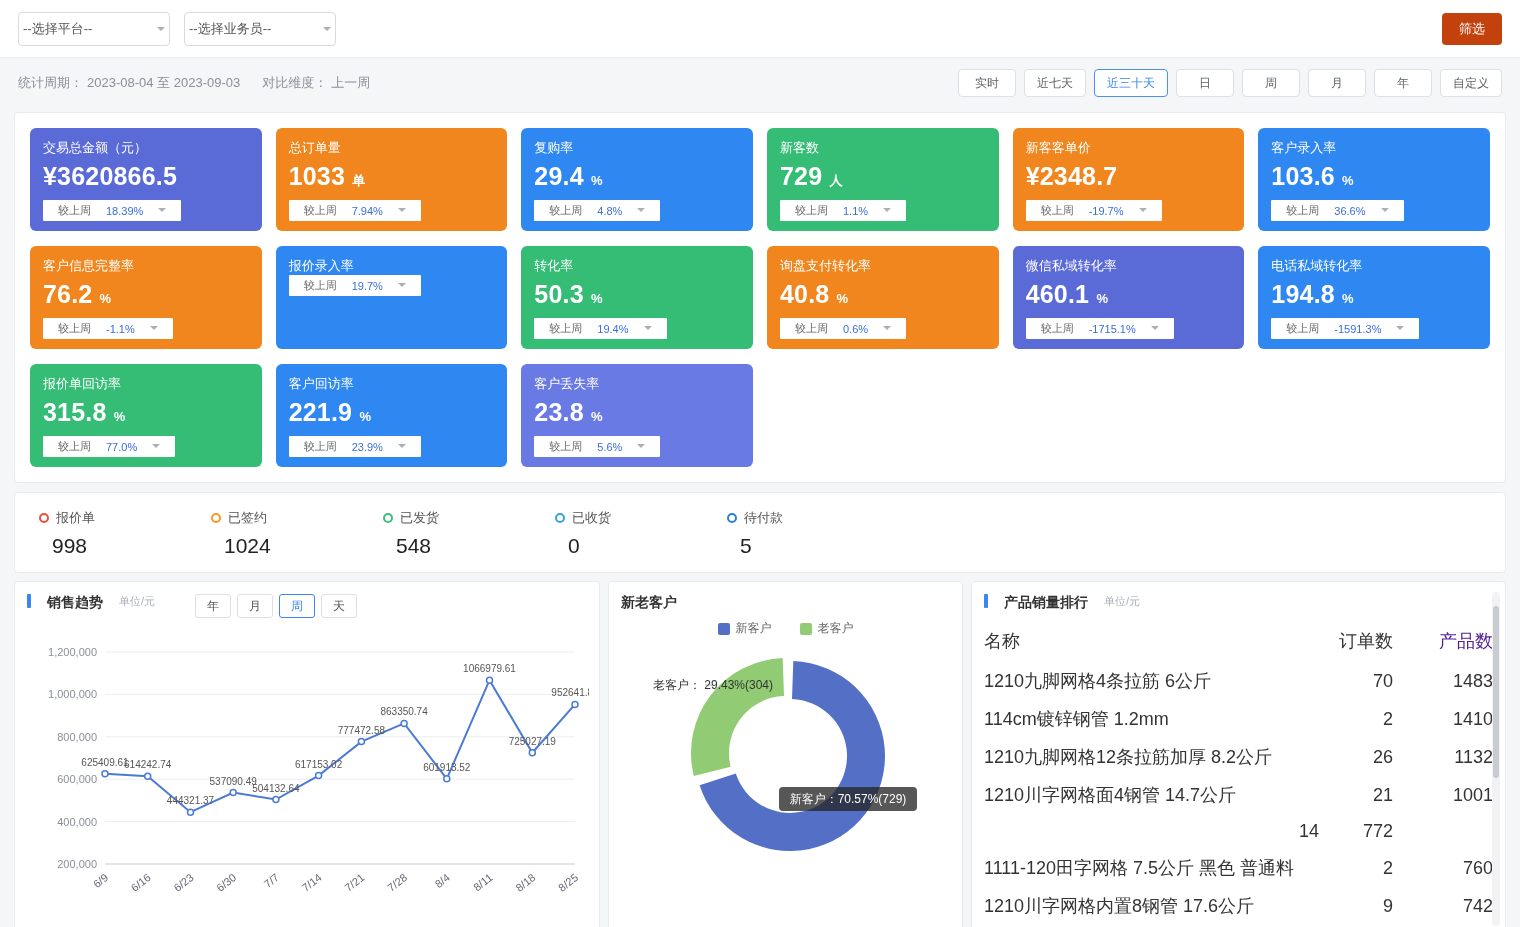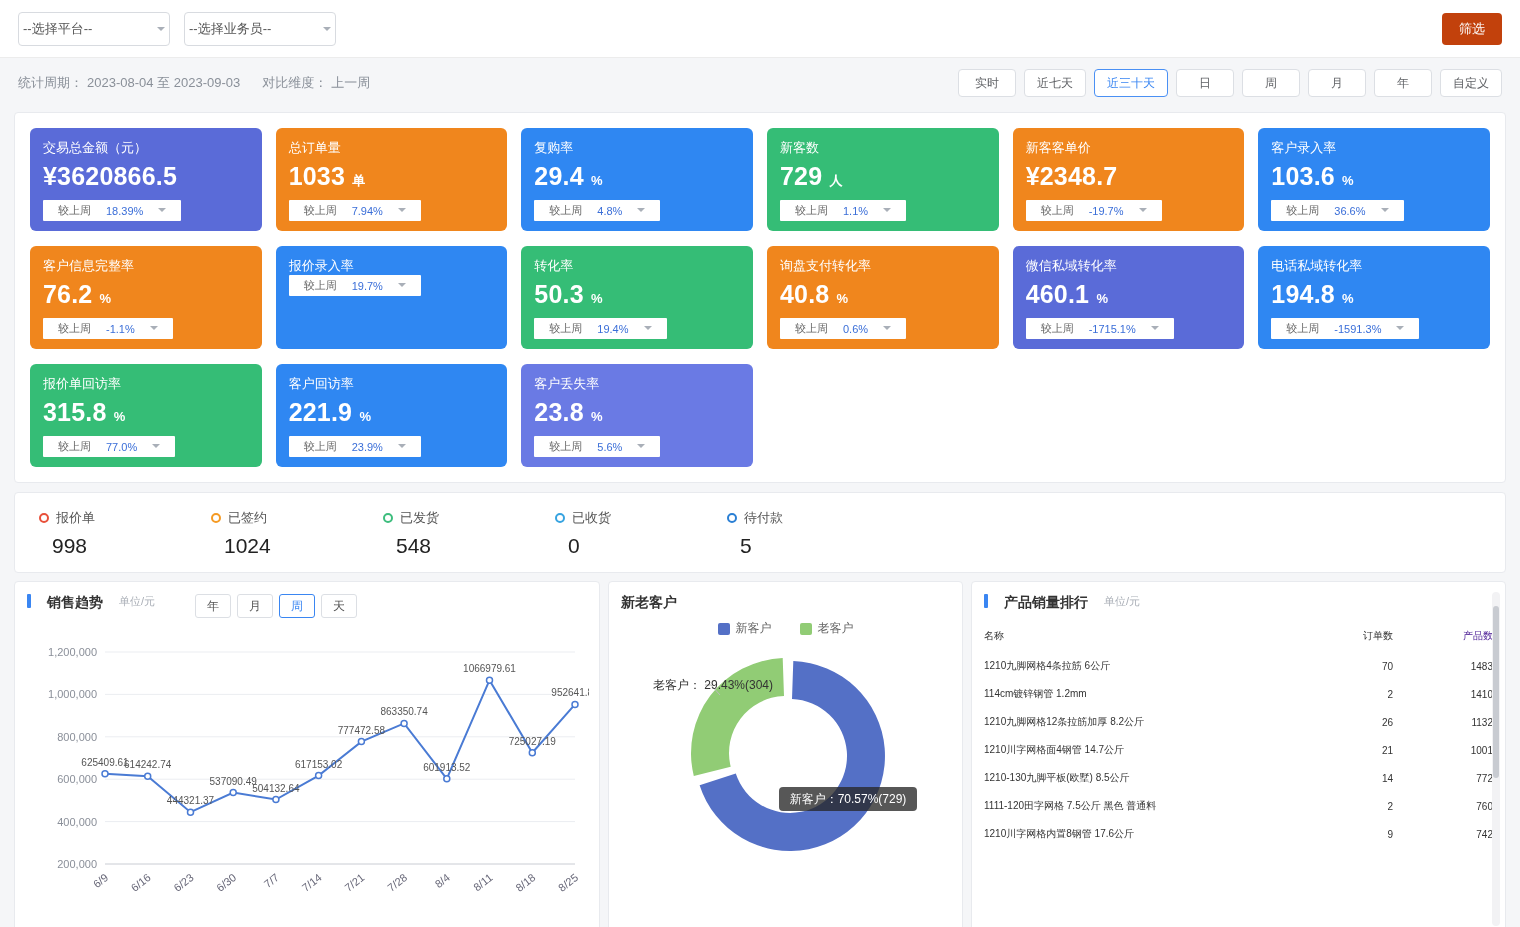--- a/index.html
+++ b/index.html
@@ -53,21 +53,21 @@
   .trend-tabs{display:flex;gap:6px;margin-left:24px}
   .ttab{min-width:36px;height:24px;background:#fff;border:1px solid #dcdfe4;border-radius:3px;font-size:12px;color:#555;cursor:pointer}
   .ttab.active{color:#3a86f2;border-color:#3a86f2}
   .trend-panel svg{margin-top:8px}
 
   .legend{display:flex;justify-content:center;gap:28px;margin-top:8px}
   .legend-item{display:flex;align-items:center;gap:6px;font-size:12px;color:#666;cursor:pointer}
   .legend-swatch{width:12px;height:12px;border-radius:2px;display:inline-block}
 
   .rank-table{margin-top:10px}
-  .rank-row{display:grid;grid-template-columns:1fr 74px 100px;align-items:center;padding:7px 0;font-size:10px;color:#333}
+  .rank-row{display:grid;grid-template-columns:1fr 74px 100px;align-items:center;padding:7px 0;font-size:18px;color:#333}
   .rank-row .num{text-align:right}
   .rank-head{padding-bottom:9px}
   .rank-head .products{color:#4c1d95;cursor:pointer}
   .scrollbar{position:absolute;right:5px;top:10px;bottom:10px;width:8px;background:#f2f2f4;border-radius:4px}
   .thumb{position:absolute;top:14px;left:1px;width:6px;height:172px;background:#c8cbd1;border-radius:3px;cursor:grab}
 </style>
 </head>
 <body>
 
 <div class="topbar">
@@ -334,21 +334,20 @@
           <span>1210九脚网格12条拉筋加厚 8.2公斤</span>
           <span class="num">26</span>
           <span class="num">1132</span>
         </div>
         <div class="rank-row">
           <span>1210川字网格面4钢管 14.7公斤</span>
           <span class="num">21</span>
           <span class="num">1001</span>
         </div>
         <div class="rank-row">
-          <span>1210-130九脚平板(欧墅) 8.5公斤</span>
           <span class="num">14</span>
           <span class="num">772</span>
         </div>
         <div class="rank-row">
           <span>1111-120田字网格 7.5公斤 黑色 普通料</span>
           <span class="num">2</span>
           <span class="num">760</span>
         </div>
         <div class="rank-row">
           <span>1210川字网格内置8钢管 17.6公斤</span>

